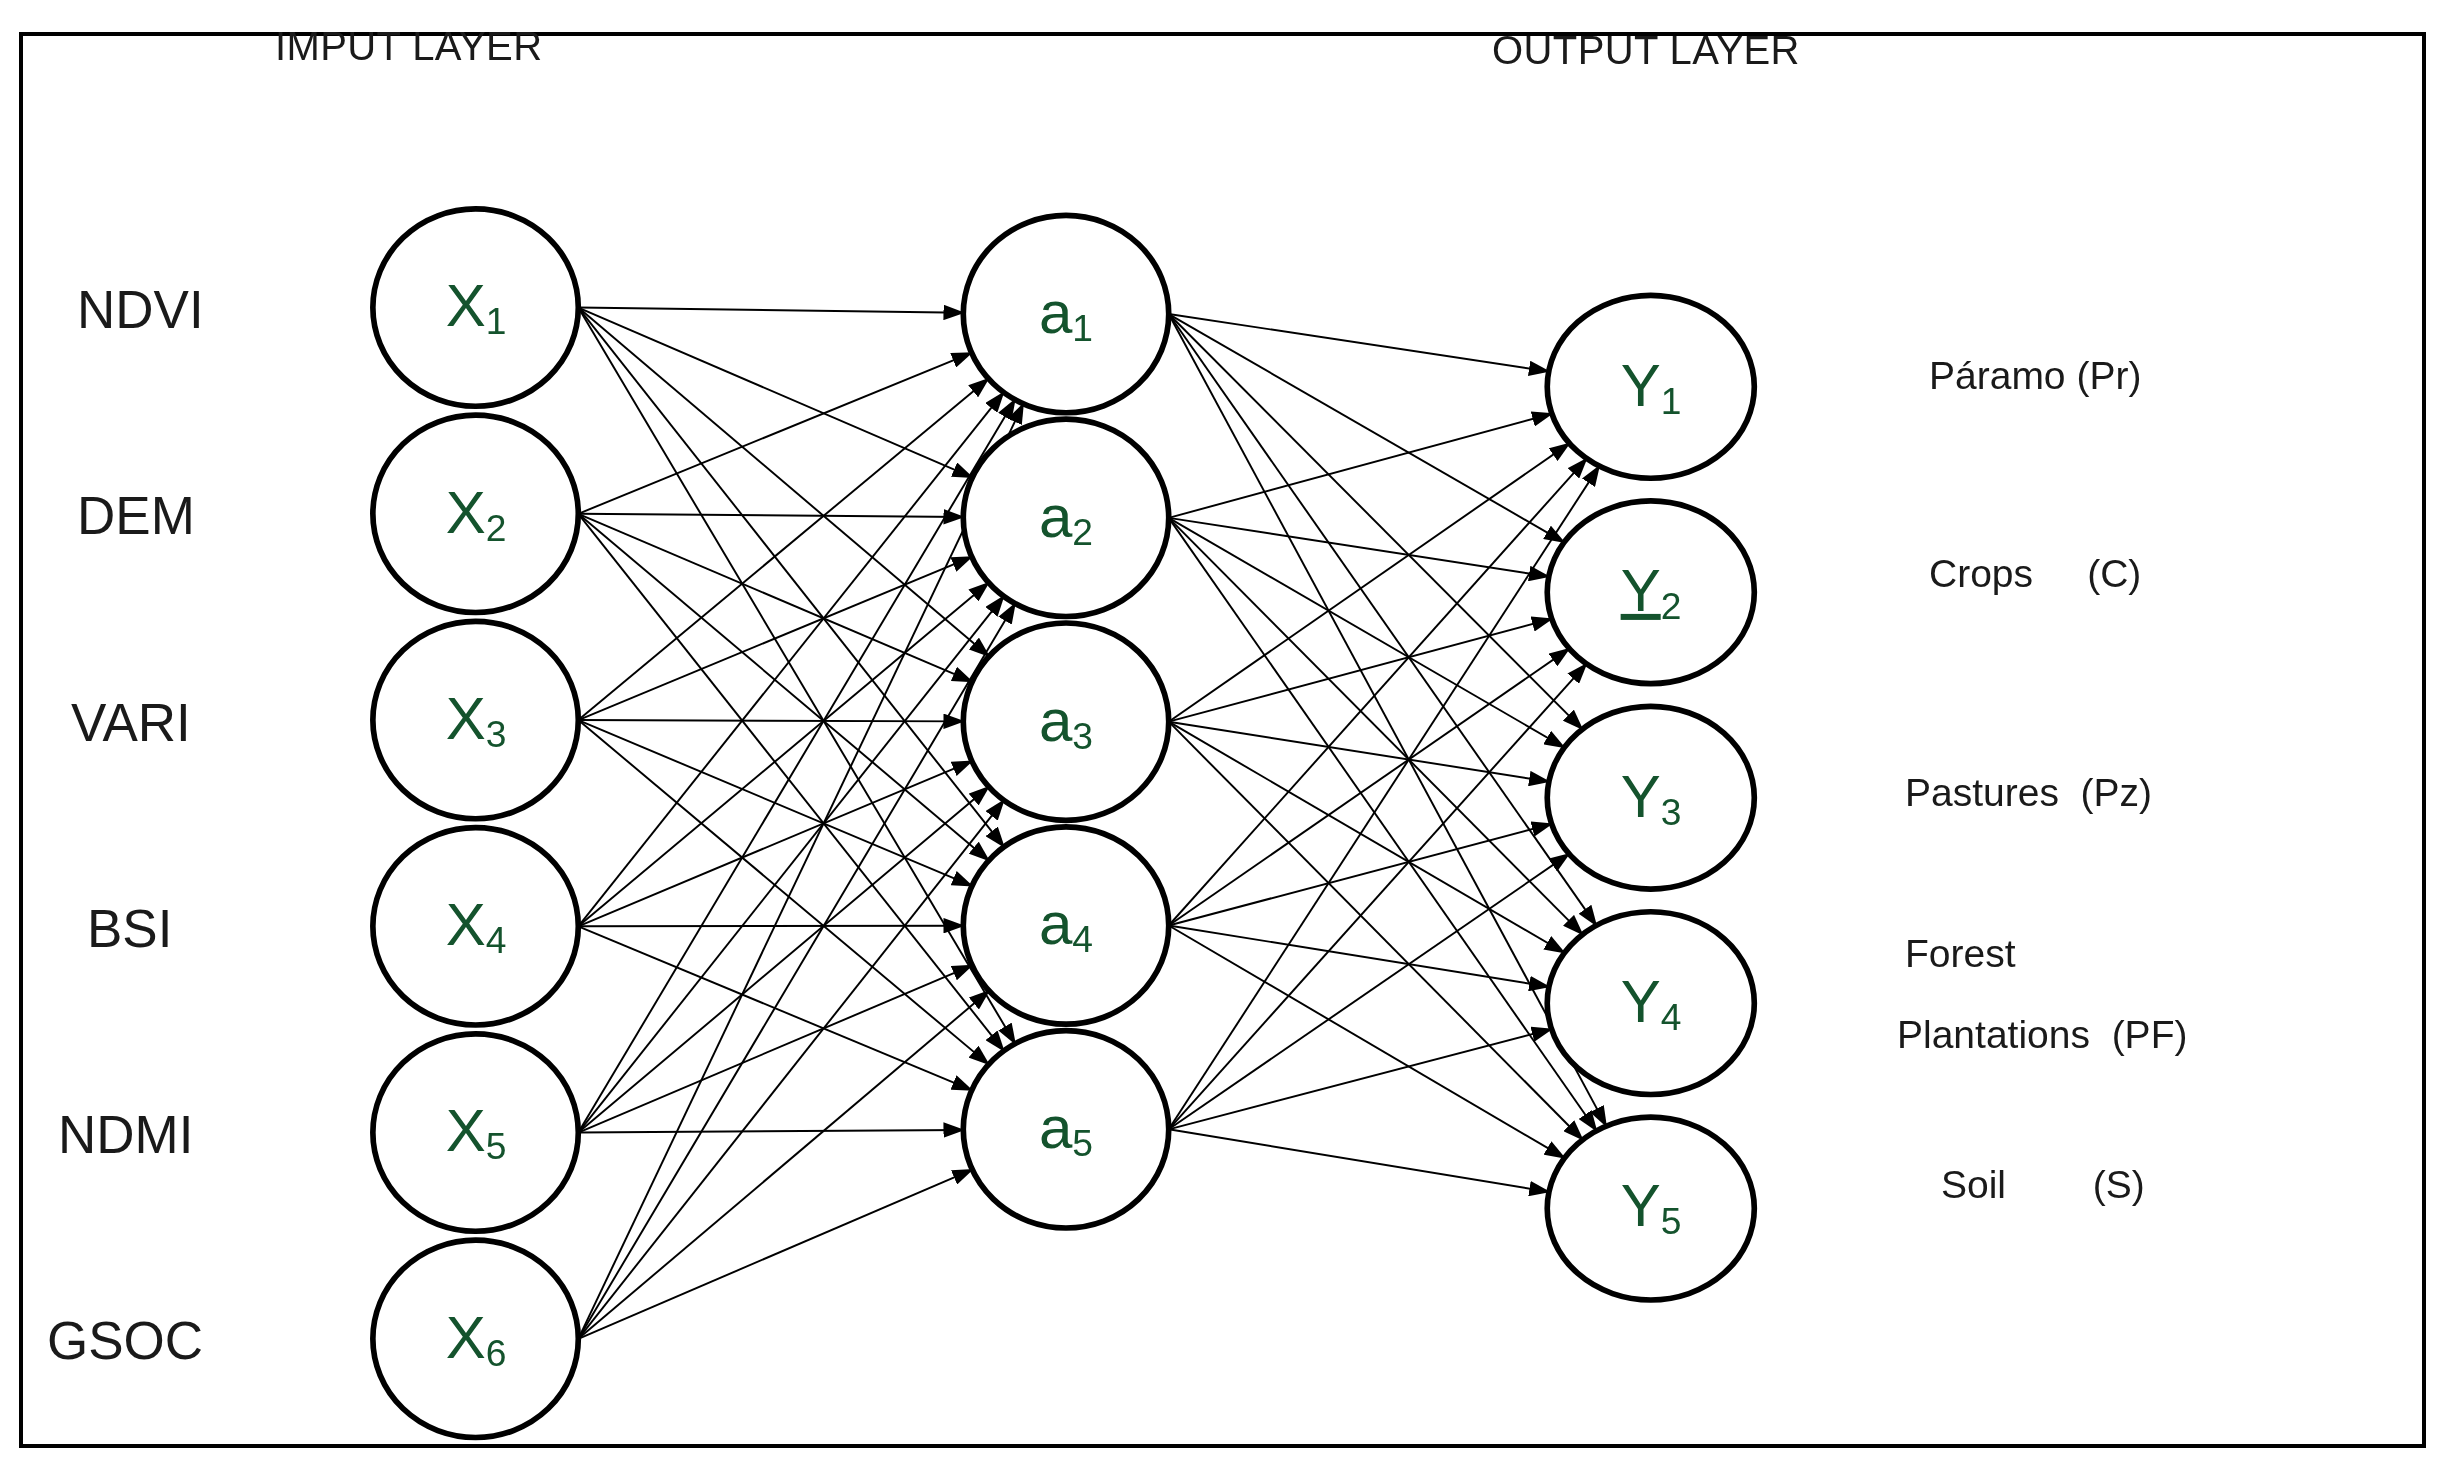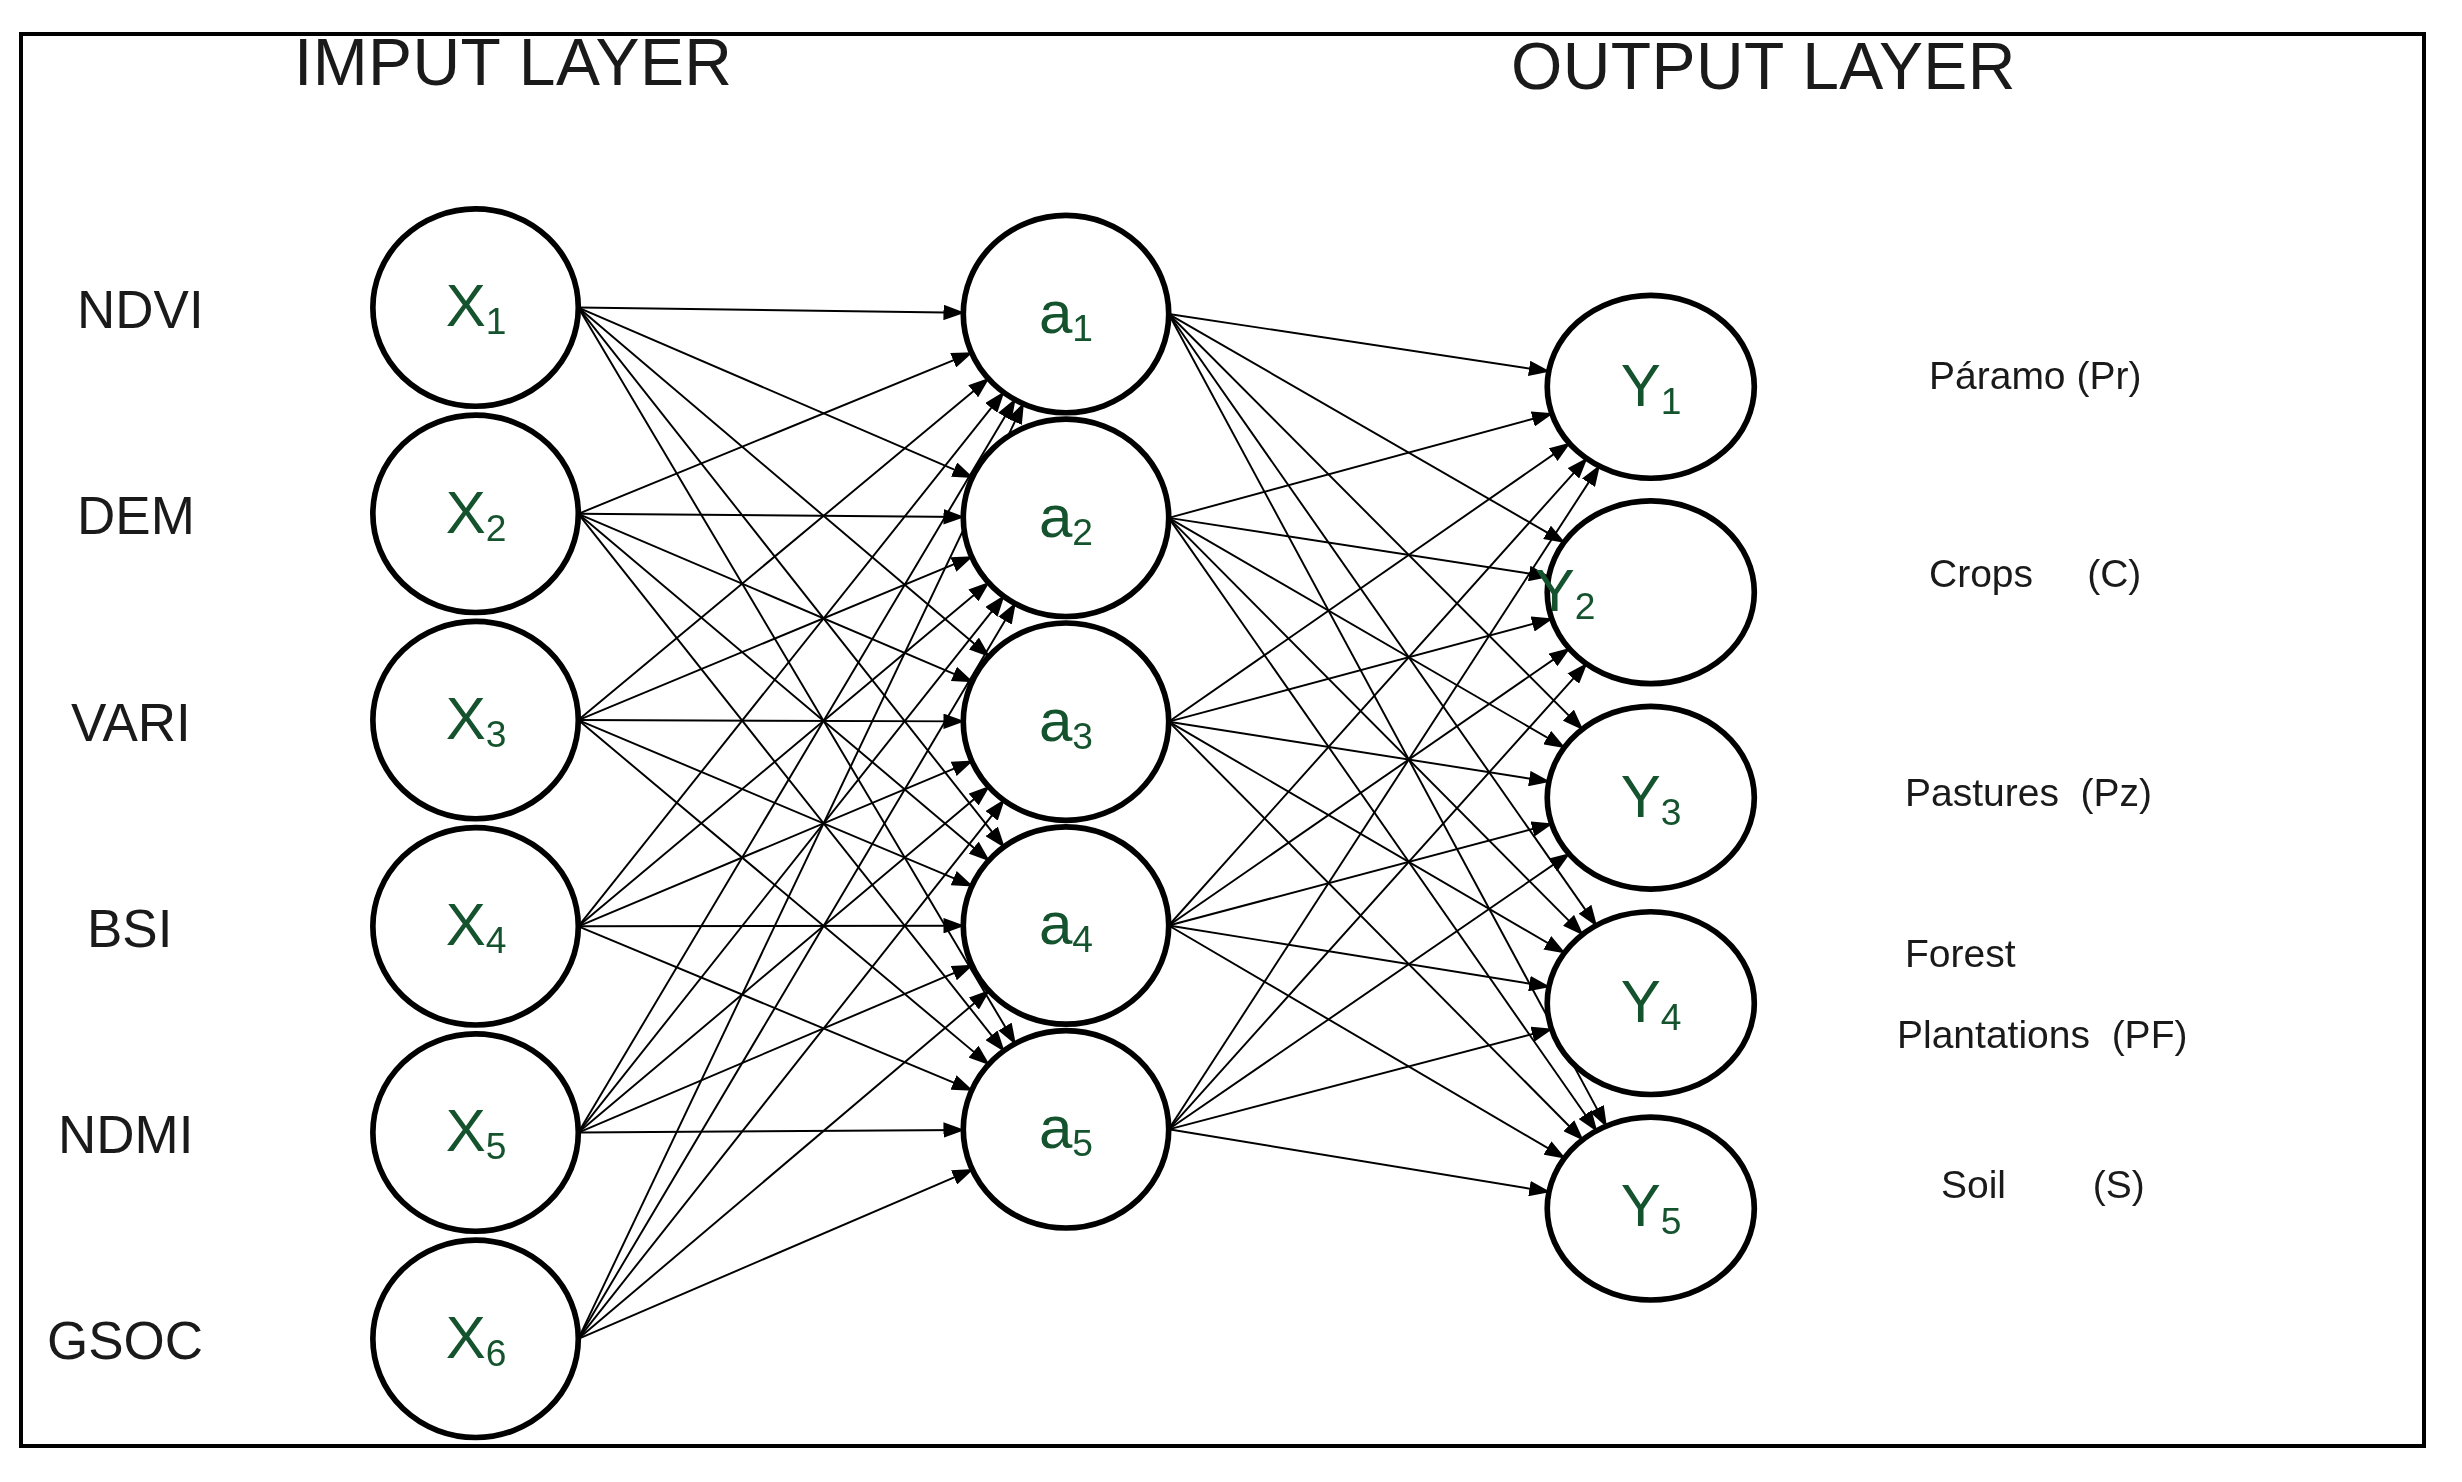--- a/index.html
+++ b/index.html
@@ -28,26 +28,25 @@
   svg#net {
     position: absolute;
     left: 0;
     top: 0;
     width: 2462px;
     height: 1483px;
     pointer-events: none;
   }
   .layer-title {
     position: absolute;
-    font-size: 66px;
+    font-size: 40px;
     color: #1a1a1a;
     letter-spacing: 0.4px;
     white-space: nowrap;
     font-weight: 400;
-    margin-left: 19px;
   }
   .side-label {
     position: absolute;
     font-size: 53px;
     color: #1a1a1a;
     white-space: nowrap;
     font-weight: 400;
   }
   .out-label {
     position: absolute;
@@ -185,20 +184,20 @@
       <div class="node-label" style="left: 476px; top: 720px; text-align: center;">X<sub>3</sub></div>
       <div class="node-label" style="left: 476px; top: 926px;">X<sub>4</sub></div>
       <div class="node-label" style="left: 476px; top: 1132px;">X<sub>5</sub></div>
       <div class="node-label" style="left: 476px; top: 1339px;">X<sub>6</sub></div>
       <div class="node-label" style="left: 1066px; top: 314px;">a<sub>1</sub></div>
       <div class="node-label" style="left: 1066px; top: 518px;">a<sub>2</sub></div>
       <div class="node-label" style="left: 1066px; top: 722px;">a<sub>3</sub></div>
       <div class="node-label" style="left: 1066px; top: 925px;">a<sub>4</sub></div>
       <div class="node-label" style="left: 1066px; top: 1129px;">a<sub>5</sub></div>
       <div class="node-label" style="left: 1651px; top: 387px;">Y<sub>1</sub></div>
-      <div class="node-label" style="left: 1565px; top: 592px;">Y<sub>2</sub></div>
+      <div class="node-label" style="left: 1651px; top: 592px; text-decoration: underline;">Y<sub>2</sub></div>
       <div class="node-label" style="left: 1651px; top: 798px;">Y<sub>3</sub></div>
       <div class="node-label" style="left: 1651px; top: 1003px;">Y<sub>4</sub></div>
       <div class="node-label" style="left: 1651px; top: 1180px; margin-top: 27px;">Y<sub>5</sub></div>
     </div>
 
 </div>
 
 
 </body></html>

